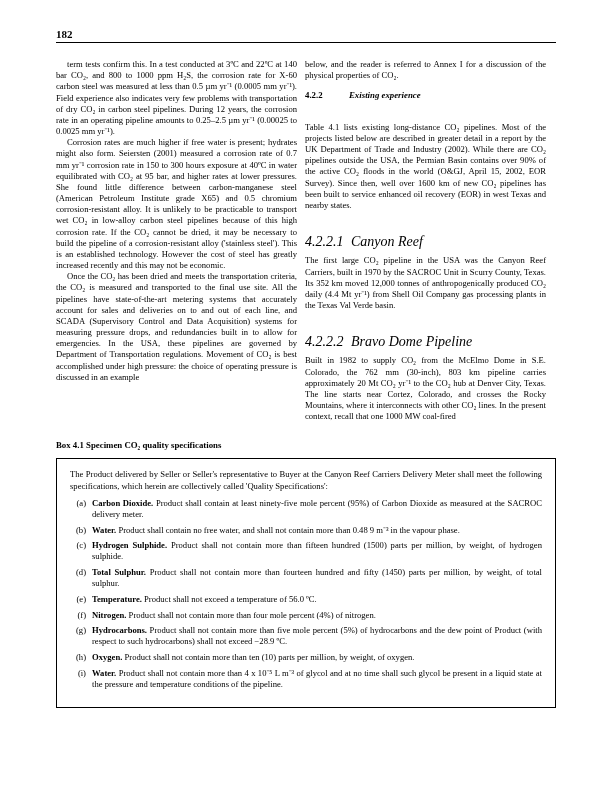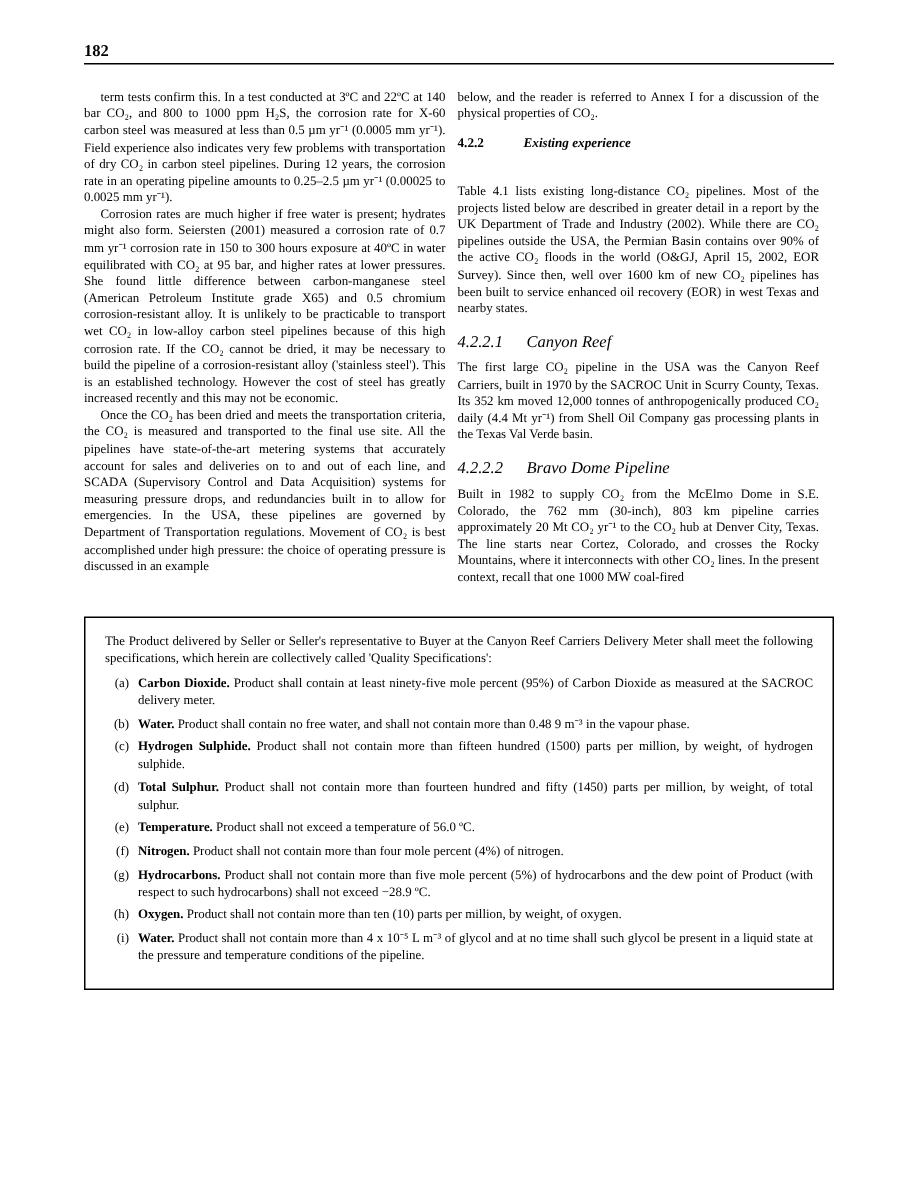--- a/index.html
+++ b/index.html
@@ -68,37 +68,37 @@
     font-size: 8.8px;
   }
   .sec-head .num {
     font-style: normal;
     width: 34px;
     flex: 0 0 34px;
   }
   .subsec-head {
     display: flex;
     gap: 8px;
-    margin-top: 10px;
+    margin-top: 22px;
     margin-bottom: 4px;
     font-style: italic;
-    font-size: 11px;
+    font-size: 14px;
   }
   .subsec-head .num {
     font-style: italic;
     width: 38px;
     flex: 0 0 38px;
   }
   .box-title {
     margin-top: 18px;
     font-weight: bold;
     font-size: 8.8px;
   }
   .box {
-    margin-top: 20px;
+    margin-top: 8px;
     border: 0.8px solid #000;
     padding: 10px 13px 12px 13px;
     font-size: 8.6px;
     line-height: 1.30;
     text-align: justify;
   }
   .box > p.intro {
     text-indent: 0;
     margin-bottom: 6px;
   }
@@ -159,20 +159,21 @@
       <div class="subsec-head">
         <span class="num">4.2.2.2</span>
         <span>Bravo Dome Pipeline</span>
       </div>
 
       <p class="noindent">Built in 1982 to supply CO₂ from the McElmo Dome in S.E. Colorado, the 762 mm (30-inch), 803 km pipeline carries approximately 20 Mt CO₂ yr⁻¹ to the CO₂ hub at Denver City, Texas. The line starts near Cortez, Colorado, and crosses the Rocky Mountains, where it interconnects with other CO₂ lines. In the present context, recall that one 1000 MW coal-fired</p>
     </div>
 
   </div>
 
+  <div class="box-title">Box 4.1 Specimen CO₂ quality specifications</div>
 
   <div class="box">
     <p class="intro">The Product delivered by Seller or Seller's representative to Buyer at the Canyon Reef Carriers Delivery Meter shall meet the following specifications, which herein are collectively called 'Quality Specifications':</p>
     <ol>
       <li>
         <span class="marker">(a)</span>
         <span class="body"><b>Carbon Dioxide.</b> <span>Product shall contain at least ninety-five mole percent (95%) of Carbon Dioxide as measured at the SACROC delivery meter.</span></span>
       </li>
       <li>
         <span class="marker">(b)</span>

